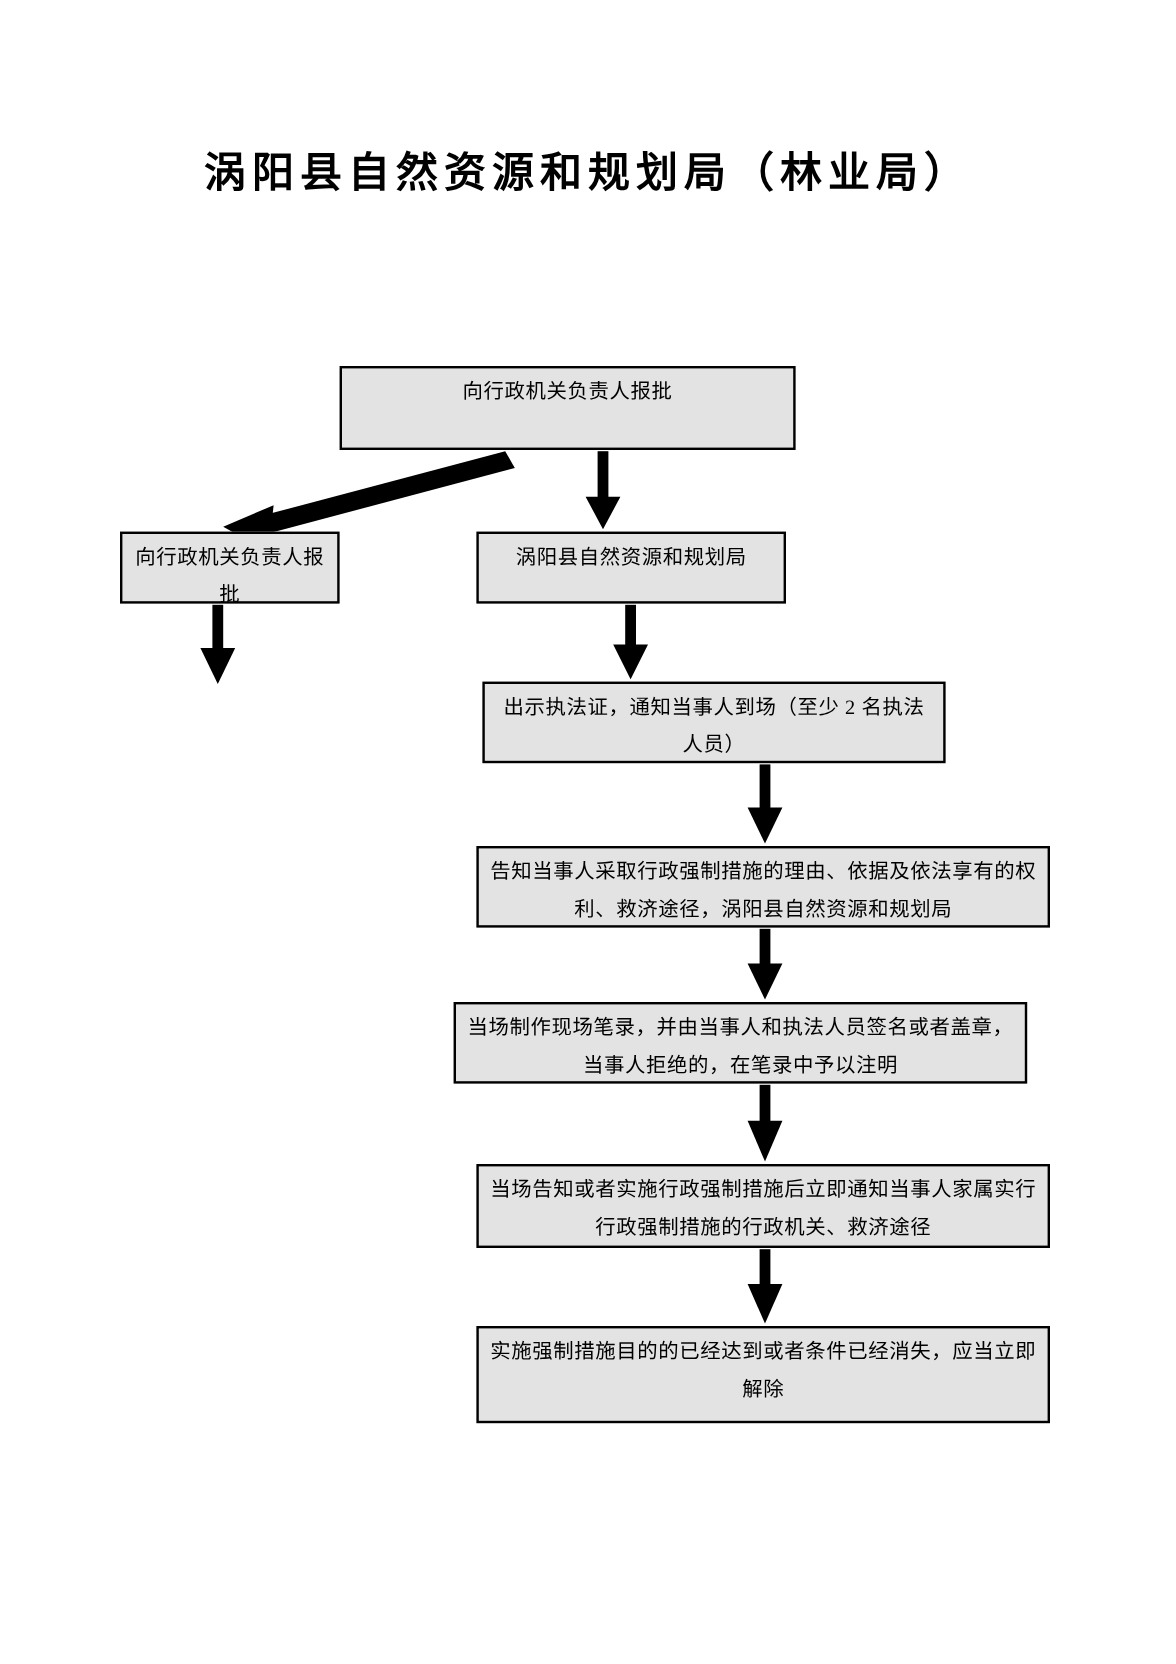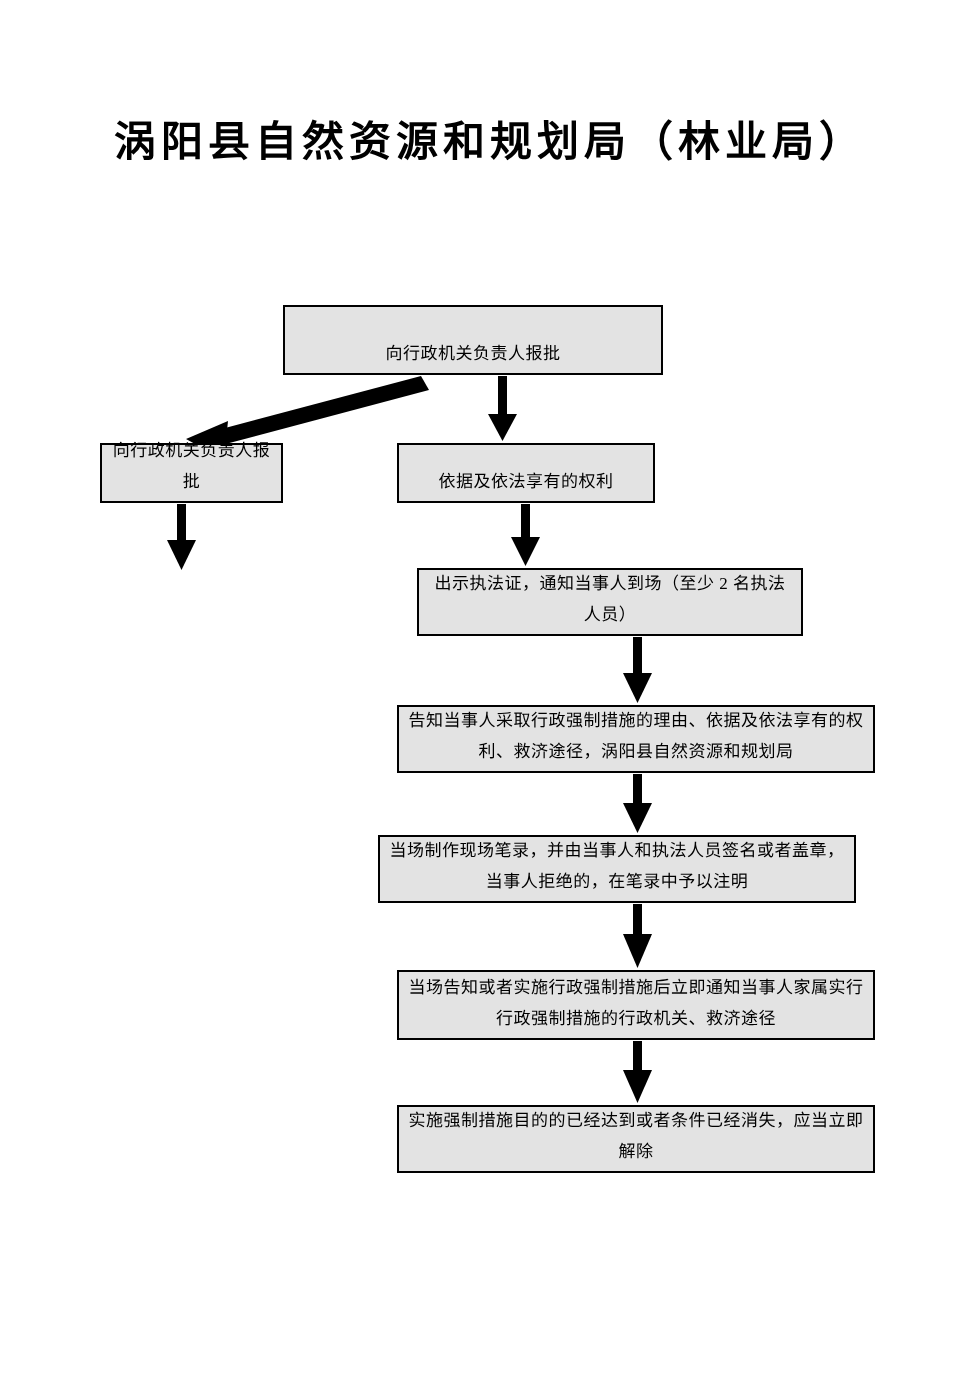--- a/index.html
+++ b/index.html
@@ -19,23 +19,23 @@
 
   
   #title-block {
     position: absolute;
     left: 0;
     top: 120px;
     width: 980px;
     text-align: center;
   }
   .title-line {
-    font-family: Liberation Mono, monospace;
+    font-family: Liberation Sans, sans-serif;
     font-weight: bold;
-    font-size: 42px;
+    font-size: 35px;
     letter-spacing: 5px;
     line-height: 50px;
     white-space: nowrap;
   }
 
   
   #flow-canvas {
     position: absolute;
     left: 0;
     top: 0;
@@ -43,44 +43,44 @@
     height: 1387px;
   }
 
   
   .node {
     position: absolute;
     box-sizing: border-box;
     background: #e3e3e3;
     border: 2px solid #000000;
     display: flex;
-    align-items: flex-end;
+    align-items: flex-start;
     justify-content: center;
     text-align: center;
     padding: 4px 8px;
   }
   .node .node-text {
     font-family: "Liberation Serif", "DejaVu Serif", serif;
     font-size: 17px;
     line-height: 31px;
     letter-spacing: 0.5px;
     display: block;
     width: 100%;
   }
 
   
   #node-approval      { left: 283px; top: 305px; width: 380px; height: 70px; }
   #node-not-qualified { left: 100px; top: 443px; width: 183px; height: 60px; }
   #node-qualified     { left: 397px; top: 443px; width: 258px; height: 60px; }
   #node-other-handle  { left: 100px; top: 573px; width: 183px; height: 60px; }
-  #node-show-id       { left: 417px; top: 568px; width: 386px; height: 68px; }
+  #node-show-id       { left: 402px; top: 568px; width: 386px; height: 68px; }
   #node-inform        { left: 397px; top: 705px; width: 478px; height: 68px; }
   #node-record        { left: 378px; top: 835px; width: 478px; height: 68px; }
   #node-notify-family { left: 397px; top: 970px; width: 478px; height: 70px; }
-  #node-release       { left: 397px; top: 1105px; width: 478px; height: 68px; }
+  #node-release       { left: 397px; top: 1105px; width: 478px; height: 81px; }
 
   
   #arrow-layer {
     position: absolute;
     left: 0;
     top: 0;
     width: 980px;
     height: 1387px;
     pointer-events: none;
   }
@@ -139,21 +139,21 @@
 
   <div class="node" id="node-approval">
     <span class="node-text">向行政机关负责人报批</span>
   </div>
 
   <div class="node" id="node-not-qualified">
     <span class="node-text">向行政机关负责人报批</span>
   </div>
 
   <div class="node" id="node-qualified">
-    <span class="node-text">依据及依法享有的权利</span>
+    <span class="node-text">涡阳县自然资源和规划局</span>
   </div>
 
 
   <div class="node" id="node-show-id">
     <span class="node-text">出示执法证，通知当事人到场（至少 2 名执法人员）</span>
   </div>
 
   <div class="node" id="node-inform">
     <span class="node-text">告知当事人采取行政强制措施的理由、依据及依法享有的权利、救济途径，涡阳县自然资源和规划局</span>
   </div>

